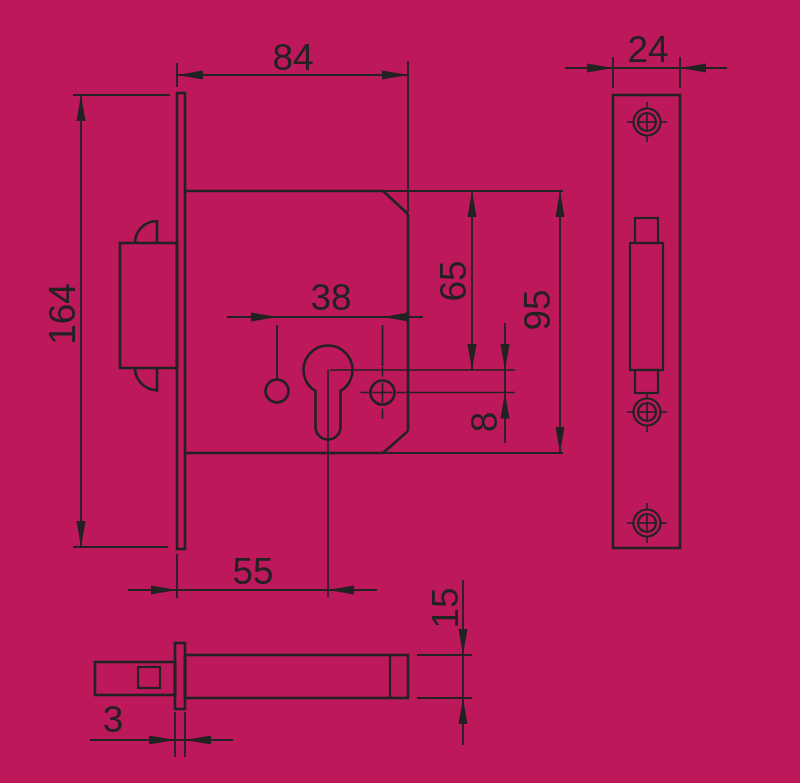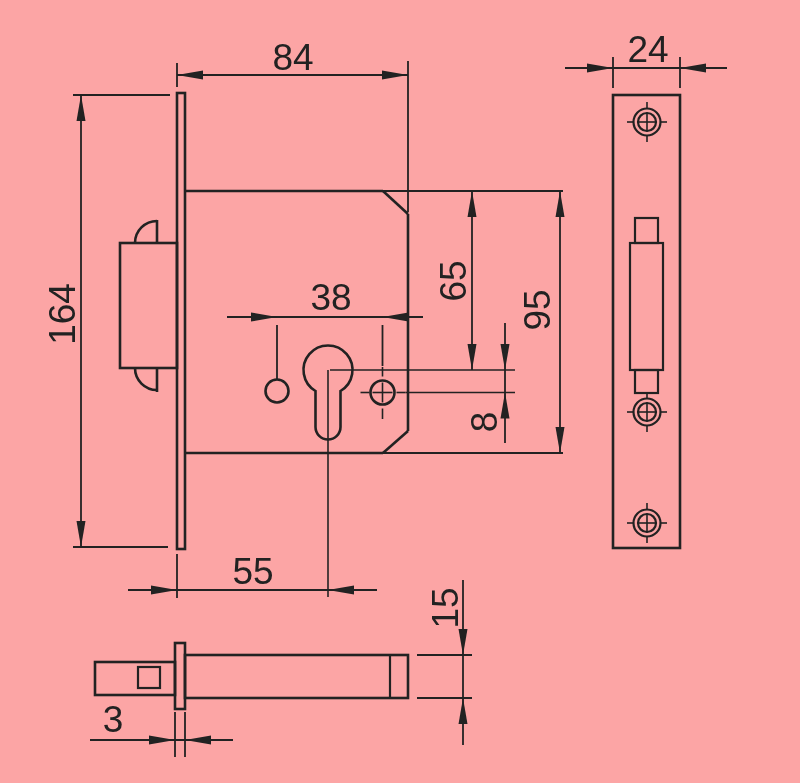--- a/index.html
+++ b/index.html
@@ -1,16 +1,16 @@
 <!DOCTYPE html>
 <html><head>
 <meta charset="utf-8">
 <style>
   html,body{margin:0;padding:0;background:#ffffff;}
-  .page{width:800px;height:783px;background:#fca5a5;overflow:hidden;}
+  .page{width:800px;height:783px;background:#be185d;overflow:hidden;}
   svg{display:block;}
   .obj{fill:none;stroke:#222222;stroke-width:2.6;stroke-linecap:butt;stroke-linejoin:miter;}
   .obj2{fill:none;stroke:#222222;stroke-width:2.2;}
   .thin{fill:none;stroke:#222222;stroke-width:1.8;}
   .cl{fill:none;stroke:#222222;stroke-width:1.6;}
   .arrow{fill:#222222;stroke:none;}
   text{font-family:"Liberation Sans","DejaVu Sans",sans-serif;font-size:37px;fill:#222222;text-anchor:middle;}
 </style>
 </head>
 <body>

